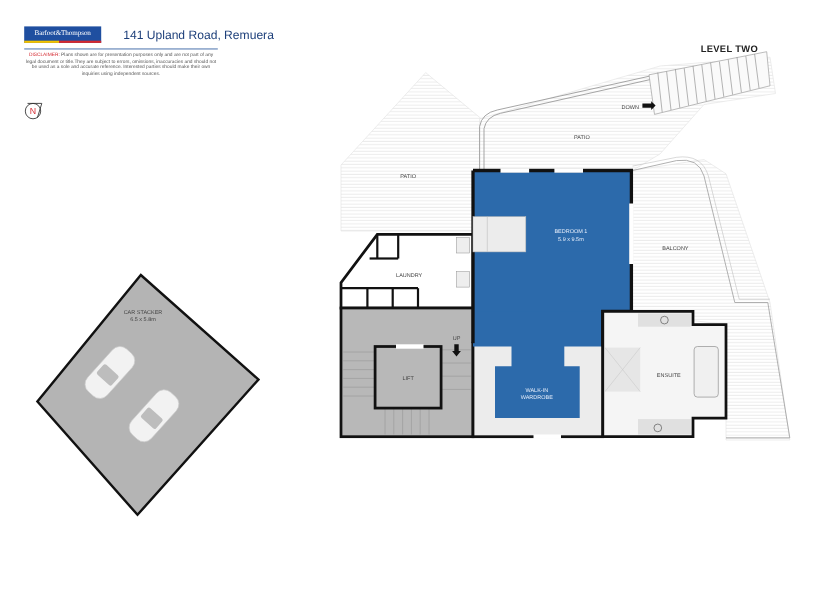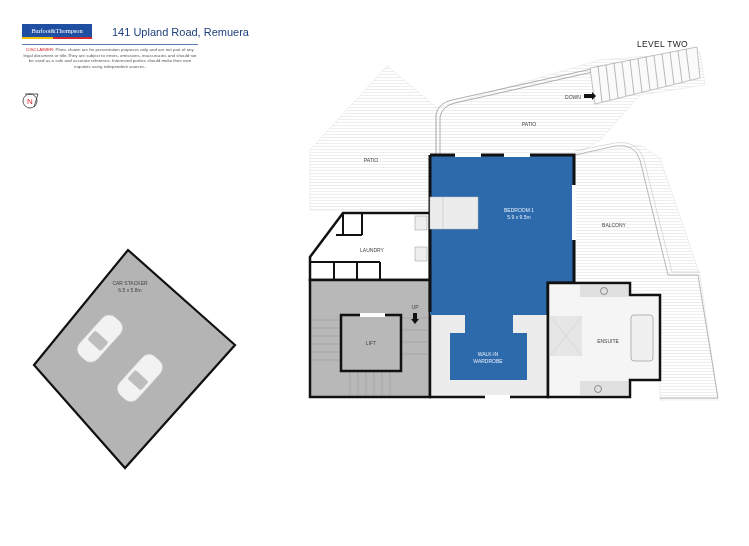--- a/index.html
+++ b/index.html
@@ -9,21 +9,21 @@
   .logo { position: absolute; left: 0; top: 0; width: 70px; height: 15px;
           background: #1f4fa0; color: #fff; font-family: "Liberation Serif", serif;
           font-size: 6.5px; line-height: 14px; text-align: center; letter-spacing: -0.1px; }
   .logo-stripe { position: absolute; left: 0; bottom: 0; width: 70px; height: 2px;
           background: linear-gradient(to right, #f2c200 0 45%, #d4282f 45% 100%); }
   .address { position: absolute; left: 90px; top: 2px; font-size: 11px; color: #1d3f7a; white-space: nowrap; }
   .rule { position: absolute; left: 0; top: 20px; width: 176px; height: 1px; background: #5a7fb3; }
   .disclaimer { position: absolute; left: 0; top: 23px; width: 176px; font-size: 4.4px; line-height: 5.6px;
                 color: #555; text-align: center; }
   .disclaimer .lbl { color: #d4282f; }
-  .level-title { position: absolute; left: 637px; top: 39px; font-size: 8.5px; color: #222; letter-spacing: 0.3px; }
+  .level-title { position: absolute; left: 637px; top: 39px; font-size: 8.5px; color: #222; letter-spacing: 0.3px; font-weight: bold; }
   .compass { position: absolute; left: 22px; top: 91px; width: 18px; height: 18px; }
   .plan { position: absolute; left: 0; top: 0; }
   .lbl-room { font-family: "Liberation Sans", sans-serif; font-size: 5px; fill: #444; text-anchor: middle; }
   .lbl-blue { font-family: "Liberation Sans", sans-serif; font-size: 5px; fill: #e6eefb; text-anchor: middle; }
 </style>
 </head>
 <body>
 
 <div class="header">
   <div class="logo">

